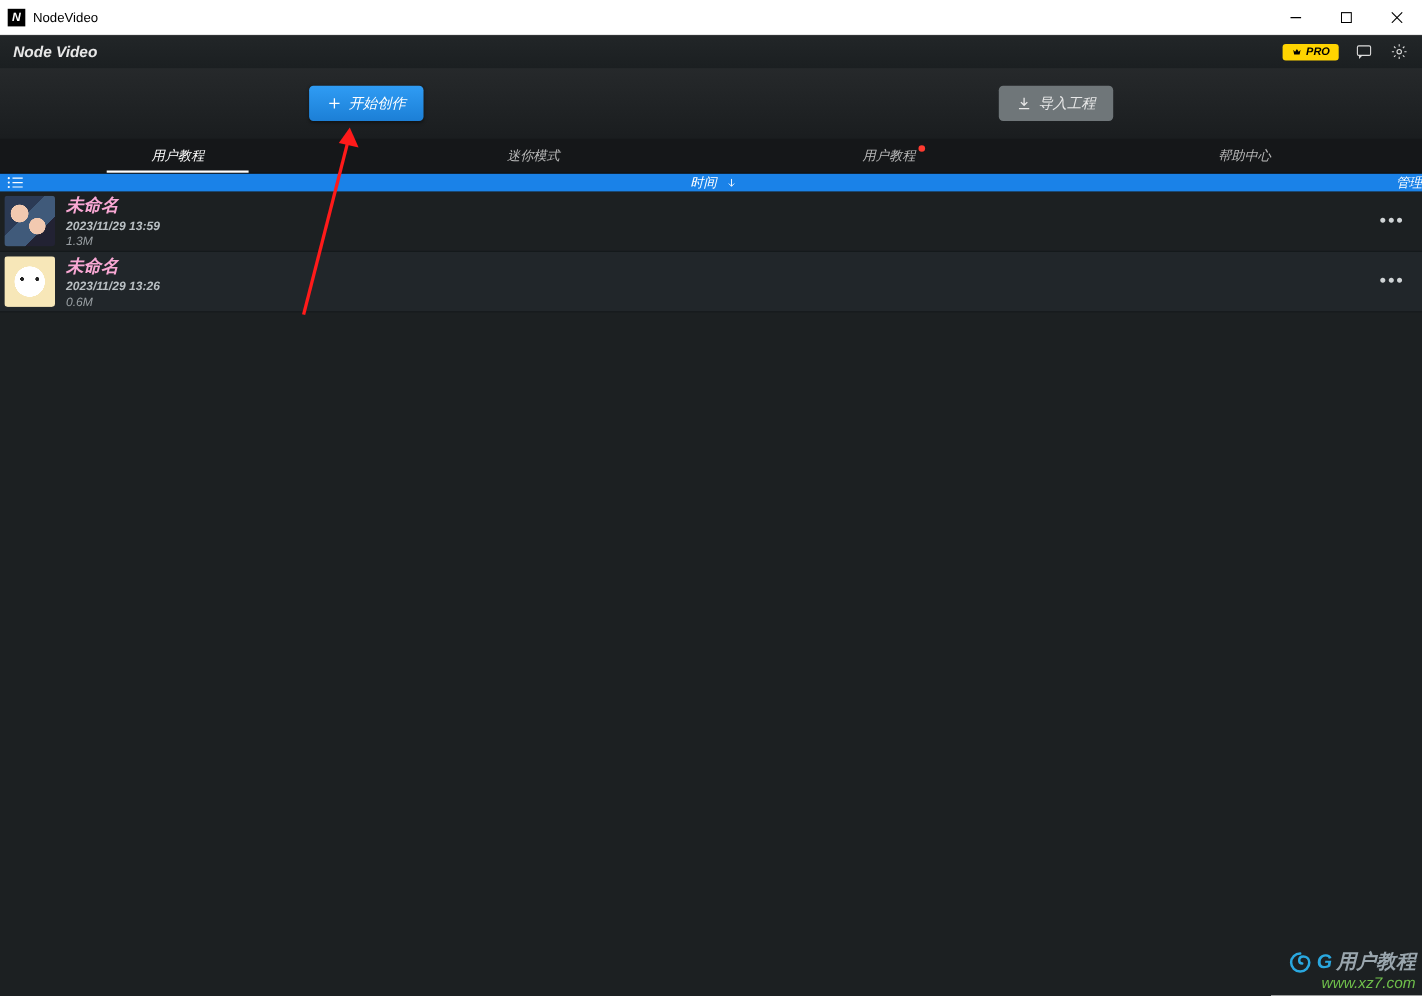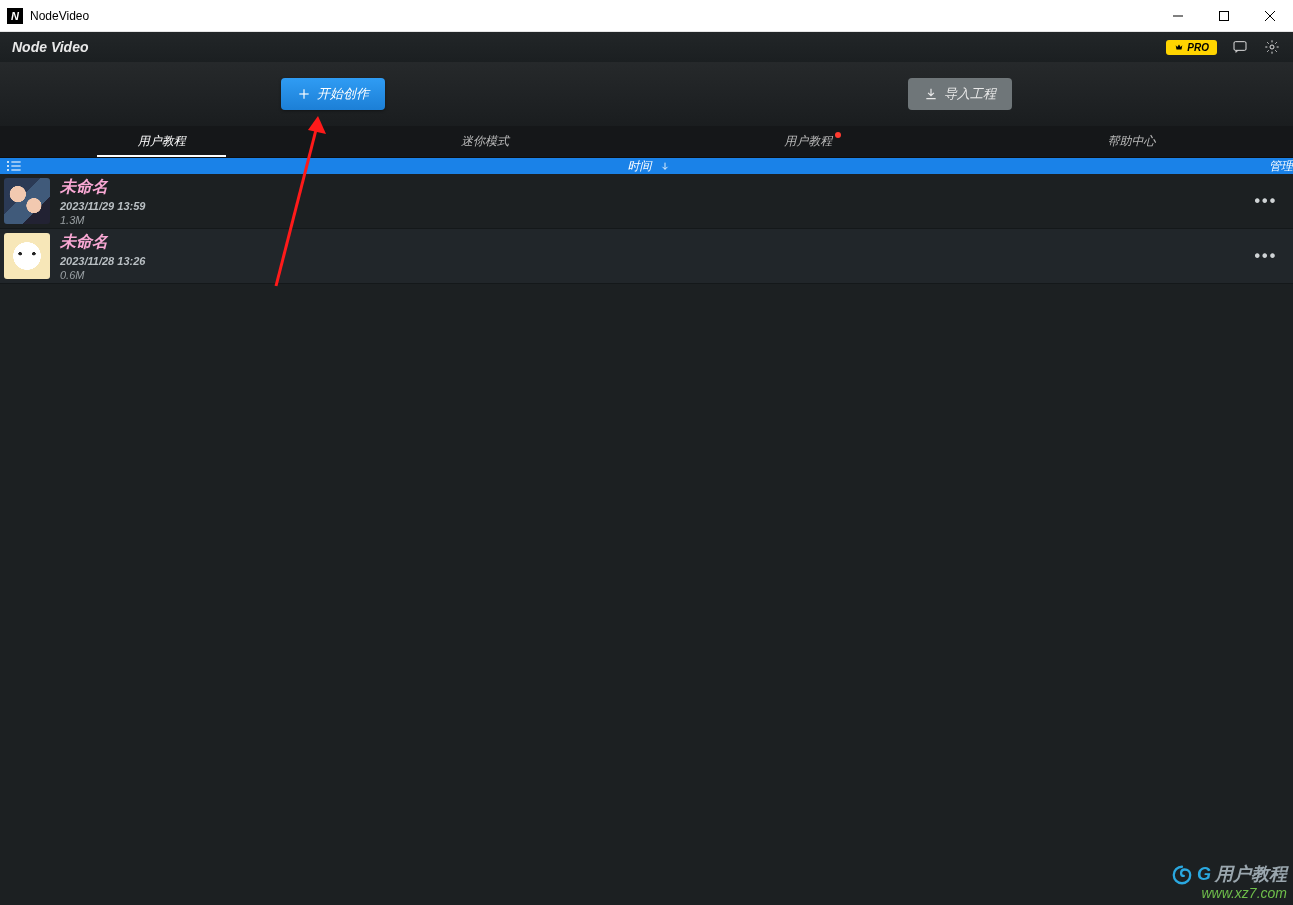--- a/index.html
+++ b/index.html
@@ -191,21 +191,21 @@
       <div class="psize">1.3M</div>
     </div>
     <div class="spacer"></div>
     <div class="more">•••</div>
   </div>
 
   <div class="proj alt">
     <div class="thumb thumb2"></div>
     <div class="meta">
       <div class="pname">未命名</div>
-      <div class="pdate">2023/11/28 13:26</div>
+      <div class="pdate">2023/11/29 13:26</div>
       <div class="psize">0.6M</div>
     </div>
     <div class="spacer"></div>
     <div class="more">•••</div>
   </div>
 
   <div class="arrow">
     <svg viewBox="0 0 60 180">
       <defs></defs>
       <line x1="50" y1="6" x2="8" y2="170" stroke="#ff1a1a" stroke-width="3"></line>

